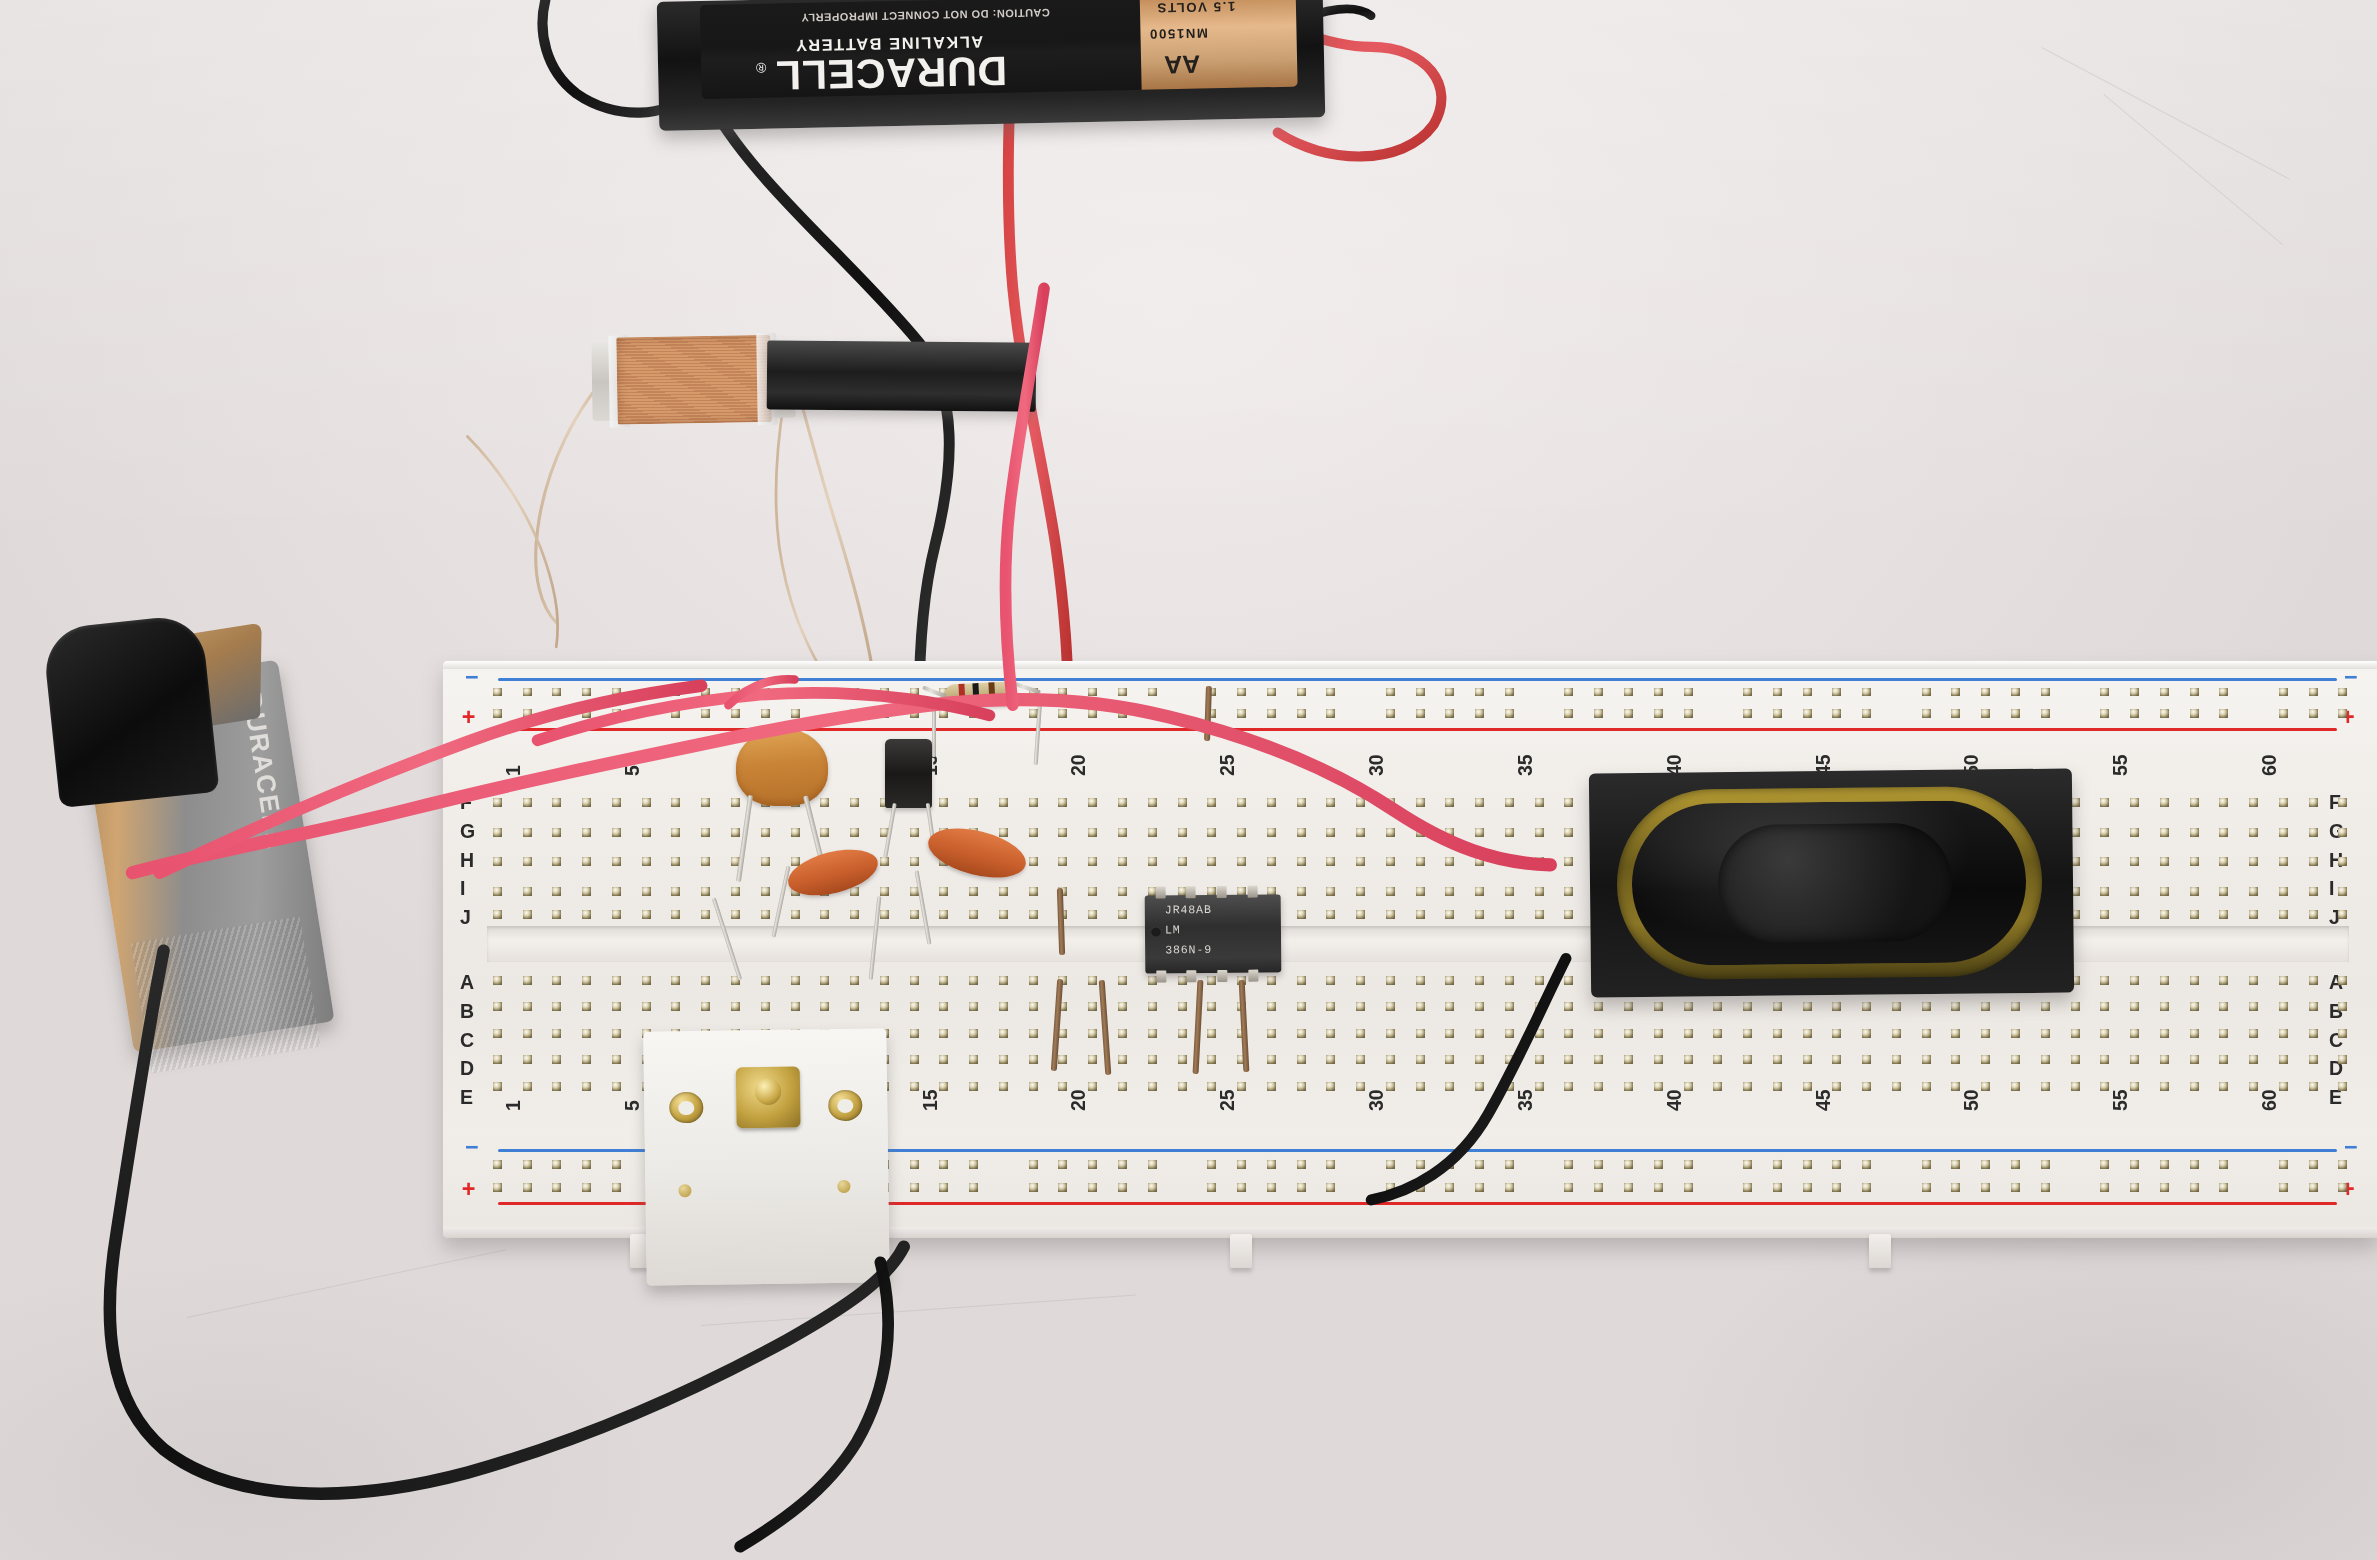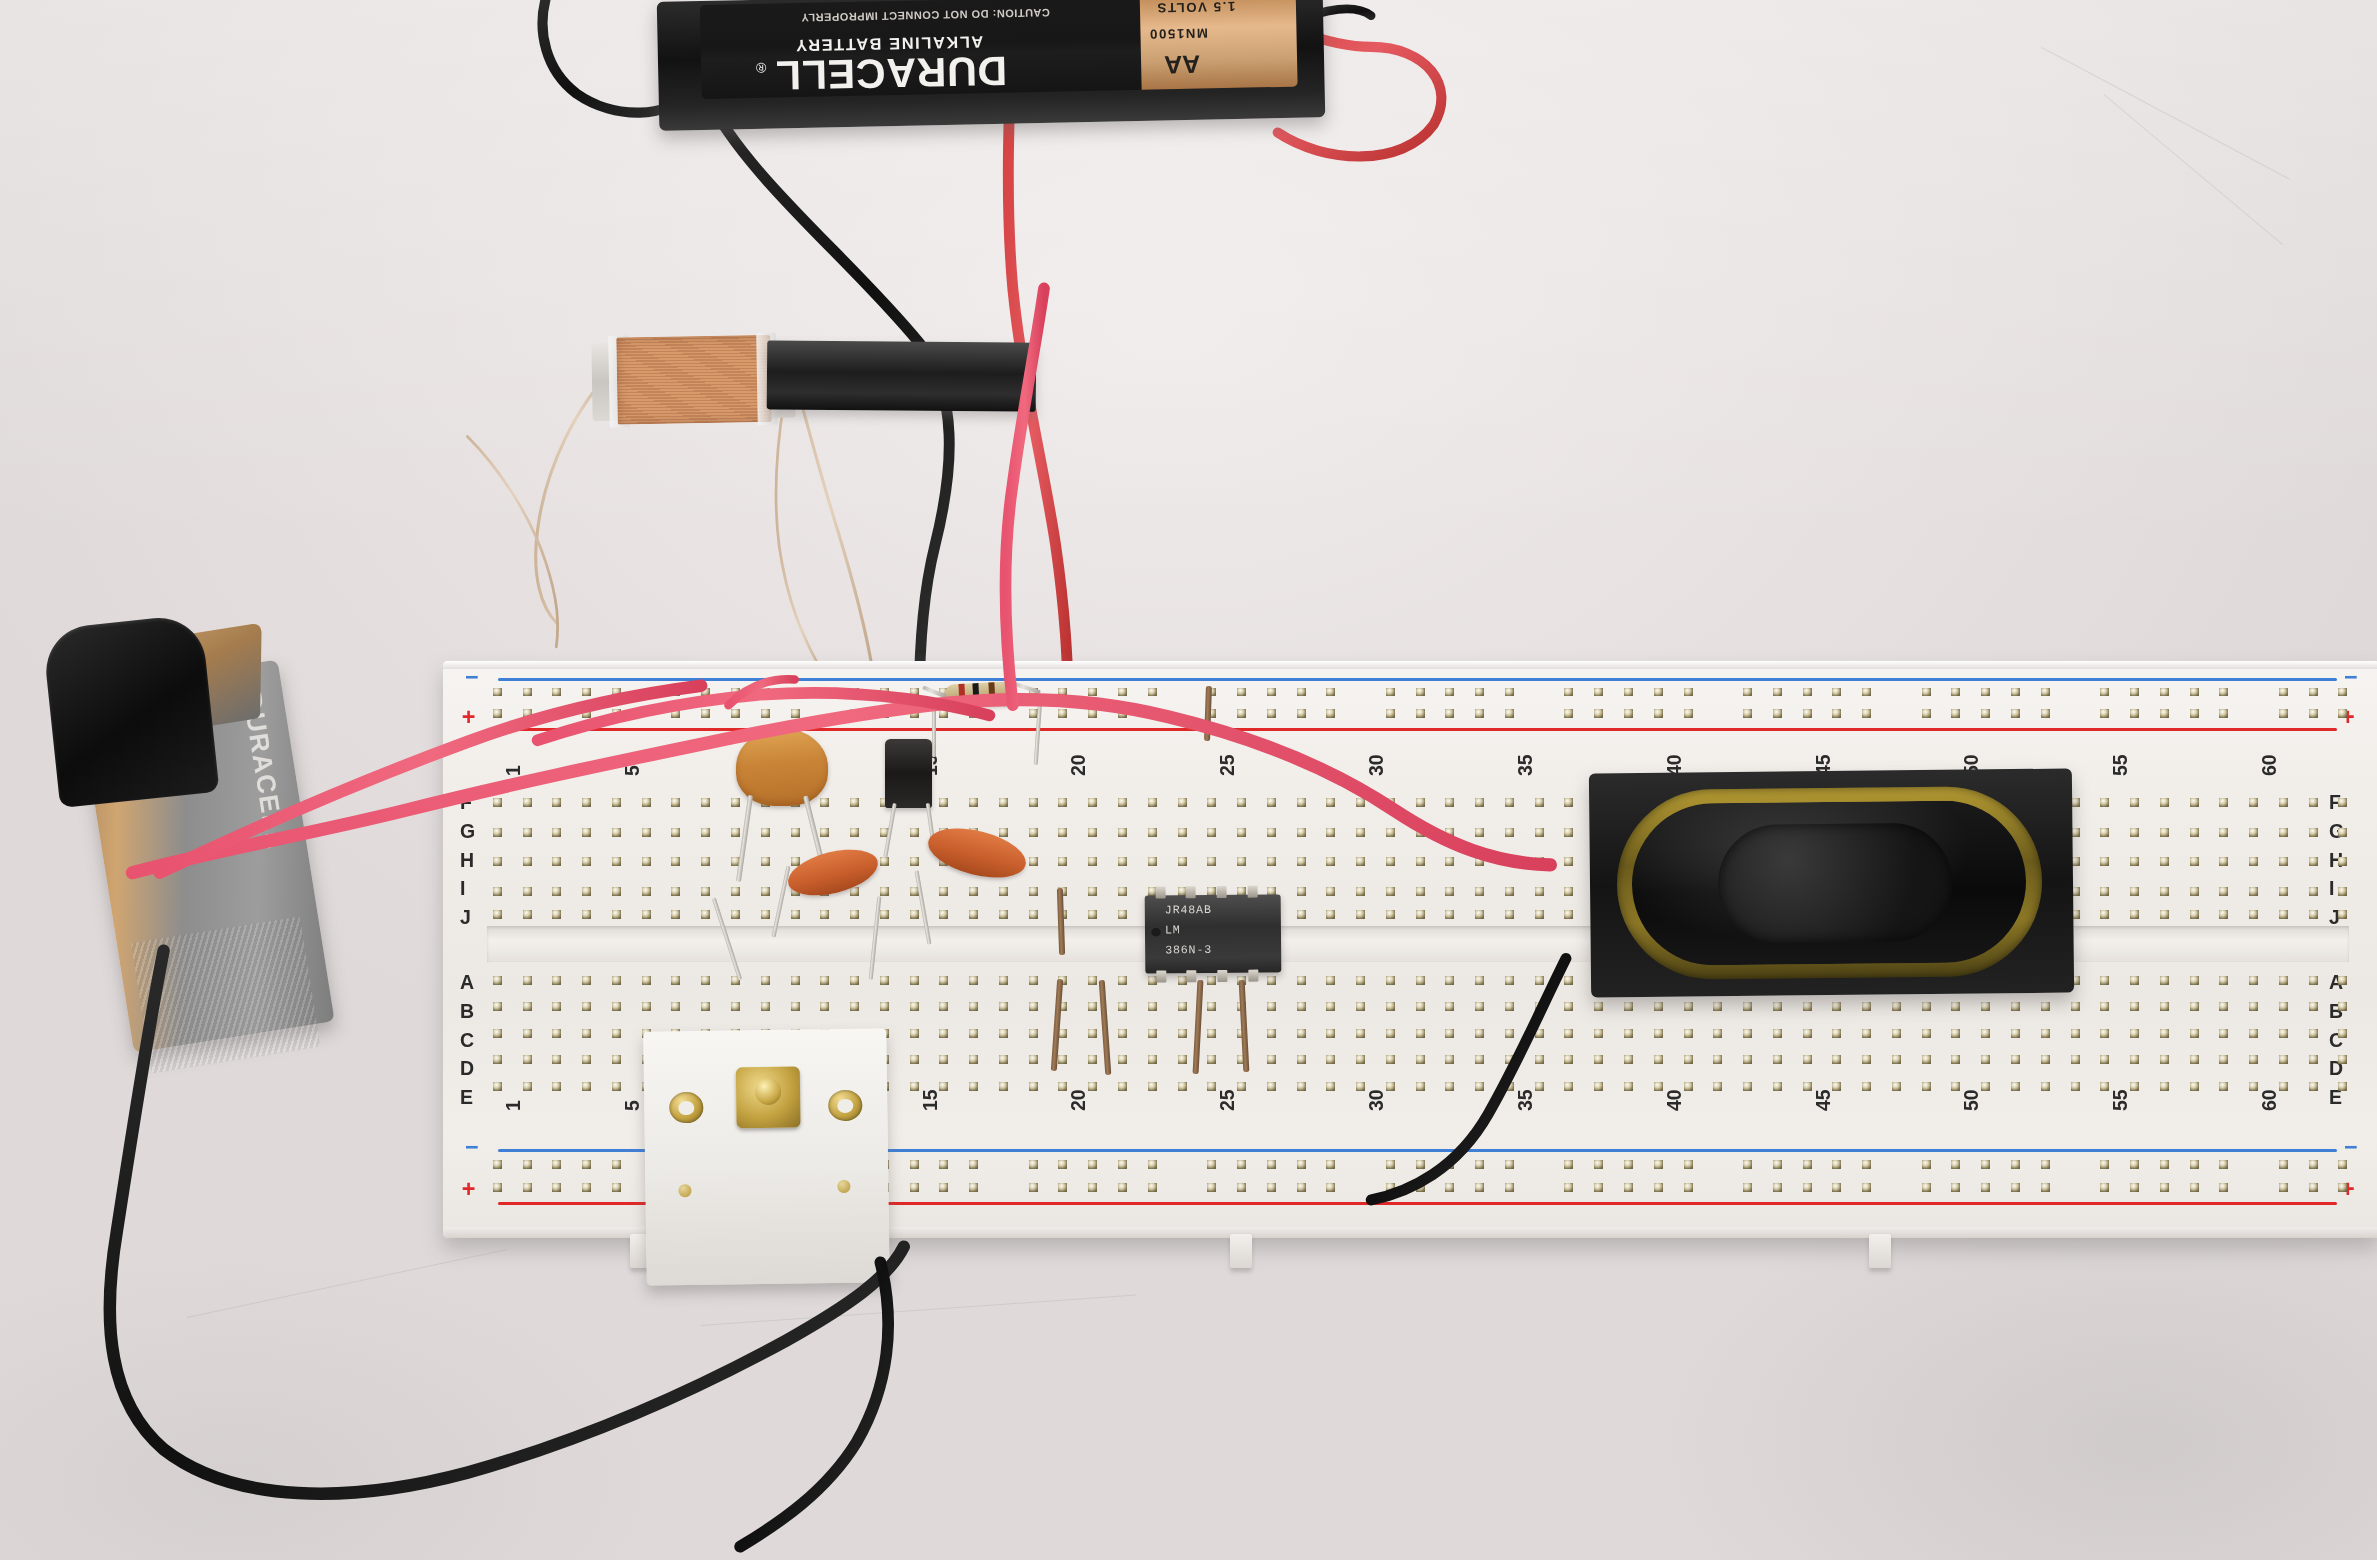--- a/index.html
+++ b/index.html
@@ -1328,21 +1328,21 @@
   <div class="lead" style="left:779px; top:865px; width:3.9px; height:73px; transform:rotate(12deg);"></div>
   <div class="lead" style="left:921px; top:870px; width:3.9px; height:75px; transform:rotate(-10deg);"></div>
 
   <div class="lead" style="left:725px; top:896px; width:3.9px; height:86px; transform:rotate(-18deg);"></div>
   <div class="lead" style="left:873px; top:896px; width:3.9px; height:84px; transform:rotate(6deg);"></div>
 
   <div id="ic">
     <div id="ic-notch"></div>
     <div class="ic-line" style="top:7.8px;">JR48AB</div>
     <div class="ic-line" style="top:28px;">LM</div>
-    <div class="ic-line" style="top:48px;">386N-3</div>
+    <div class="ic-line" style="top:48px;">386N-9</div>
     <div class="ic-pin" style="left:11px; bottom:-9.4px;"></div>
     <div class="ic-pin" style="left:41px; bottom:-9.4px;"></div>
     <div class="ic-pin" style="left:72px; bottom:-9.4px;"></div>
     <div class="ic-pin" style="left:103px; bottom:-9.4px;"></div>
     <div class="ic-pin" style="left:11px; top:-9.4px;"></div>
     <div class="ic-pin" style="left:41px; top:-9.4px;"></div>
     <div class="ic-pin" style="left:72px; top:-9.4px;"></div>
     <div class="ic-pin" style="left:103px; top:-9.4px;"></div>
   </div>
 

